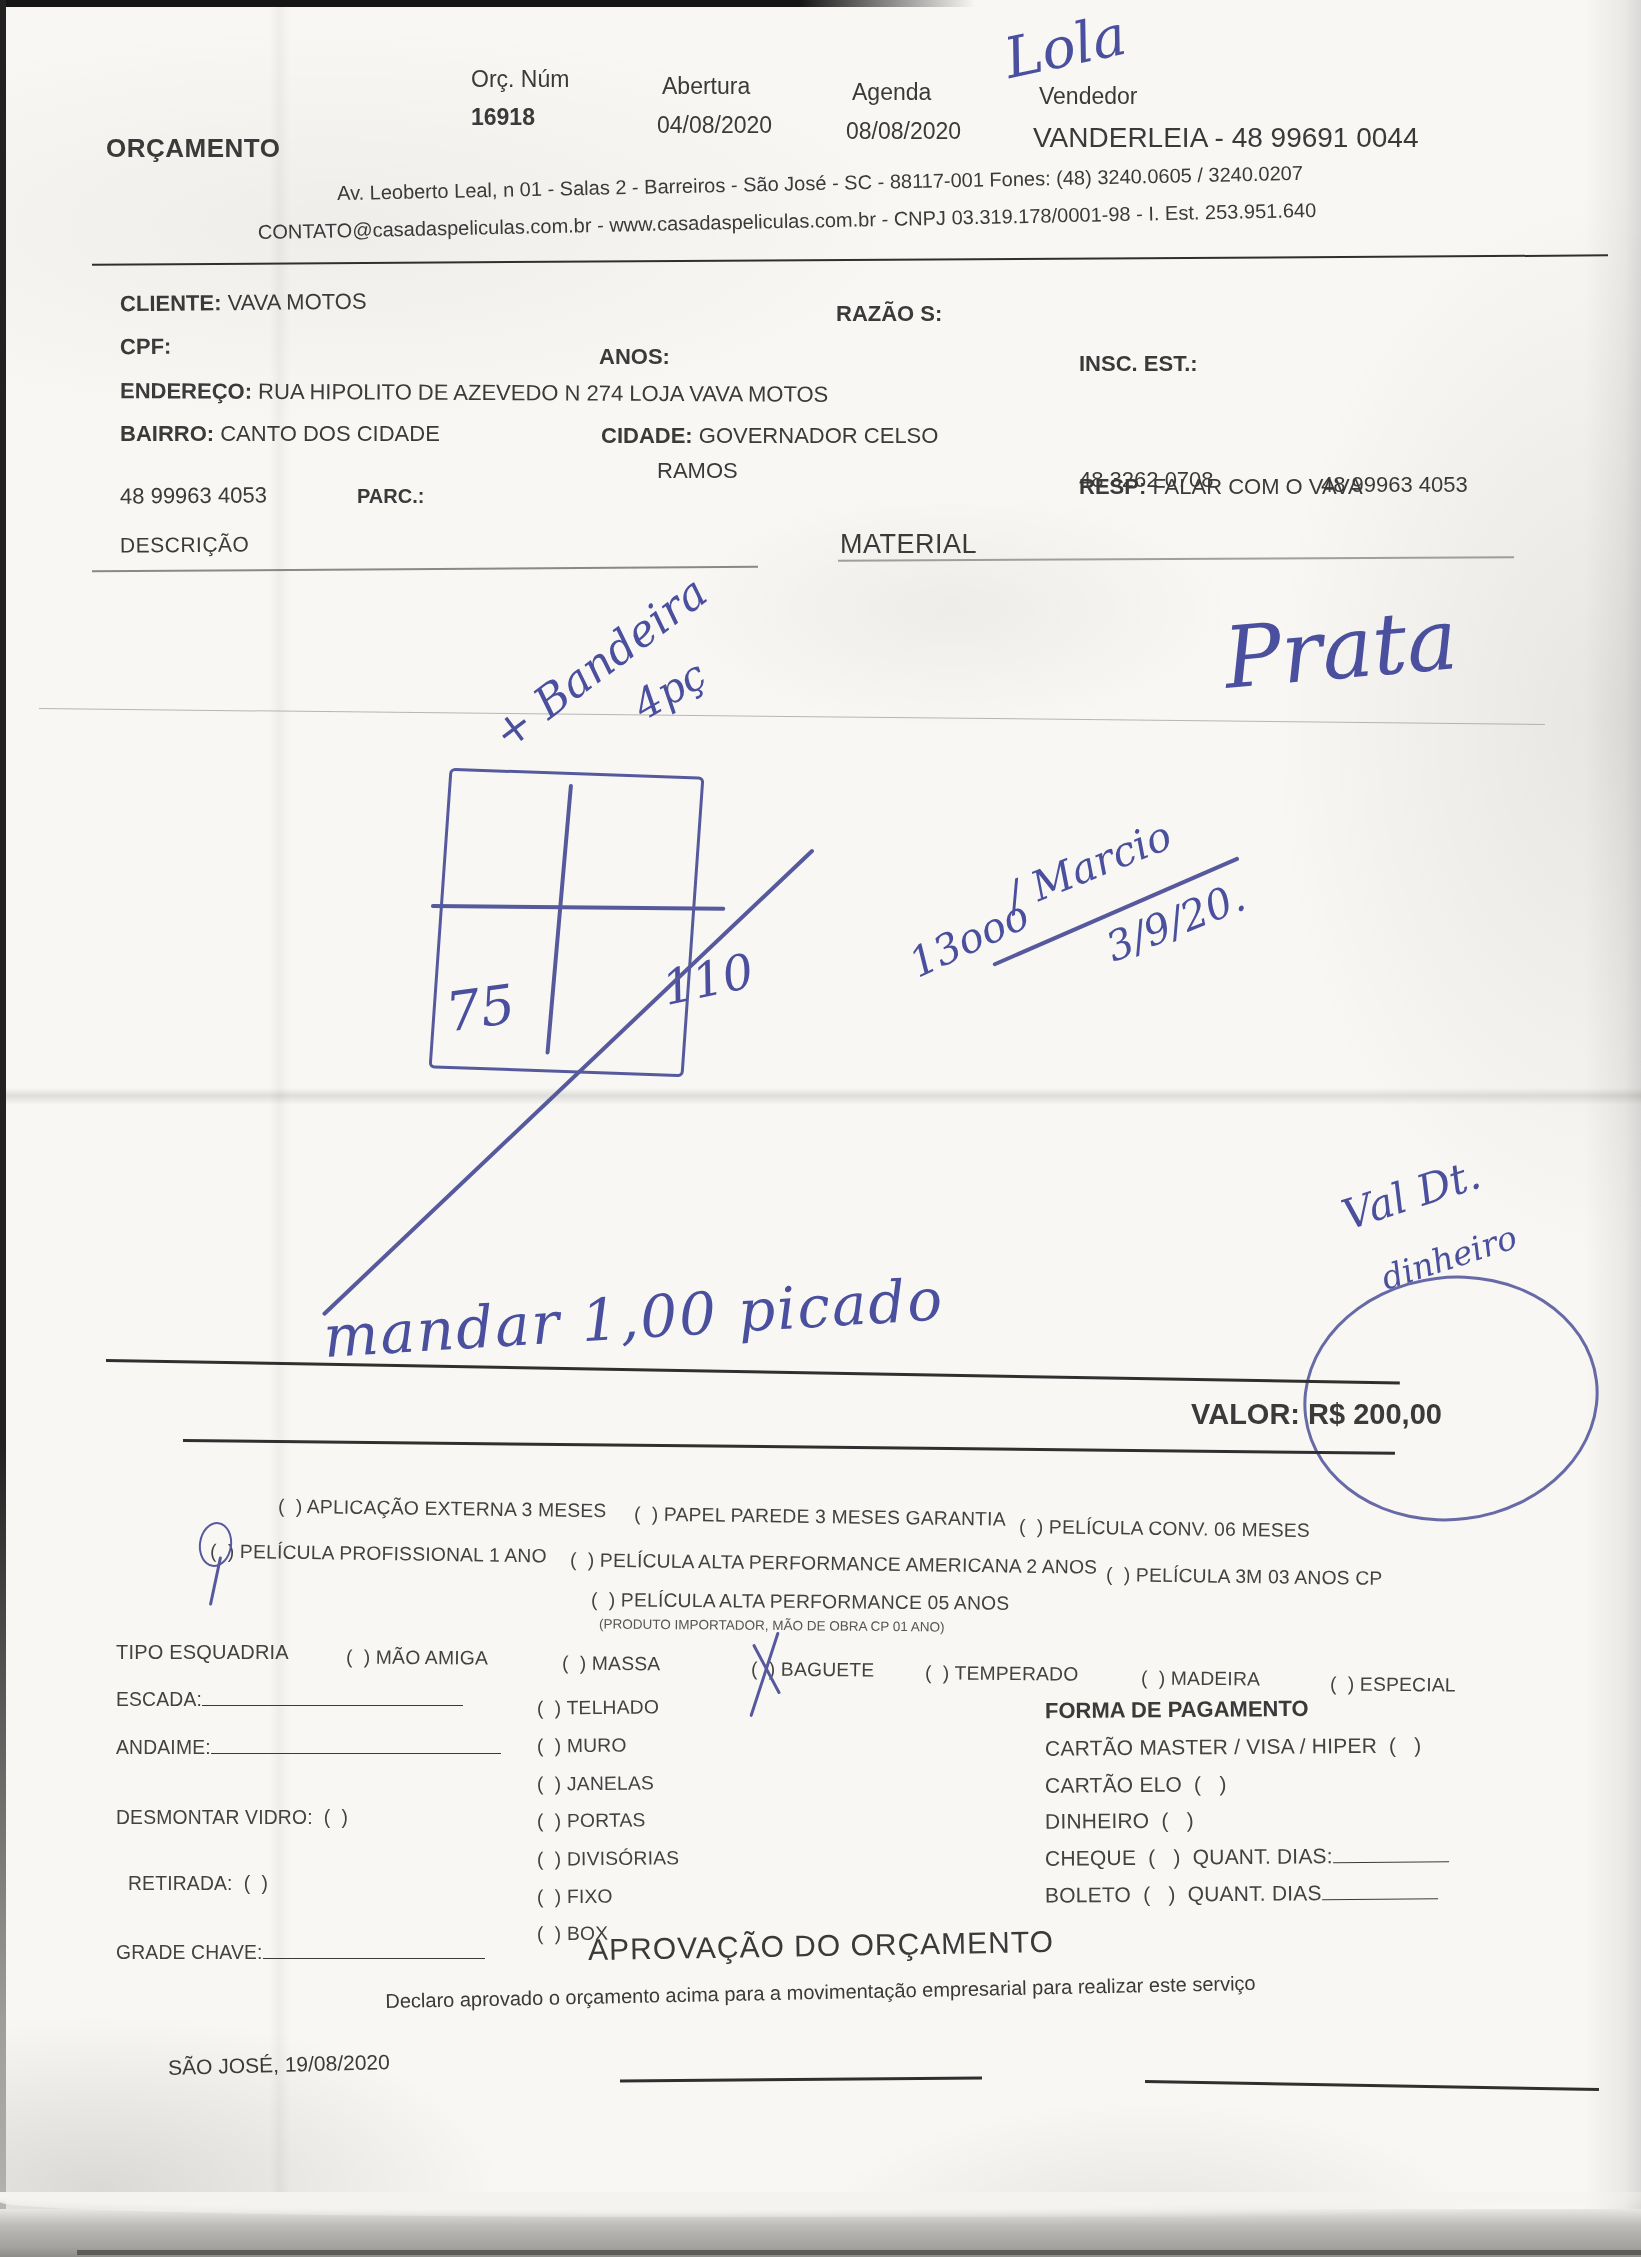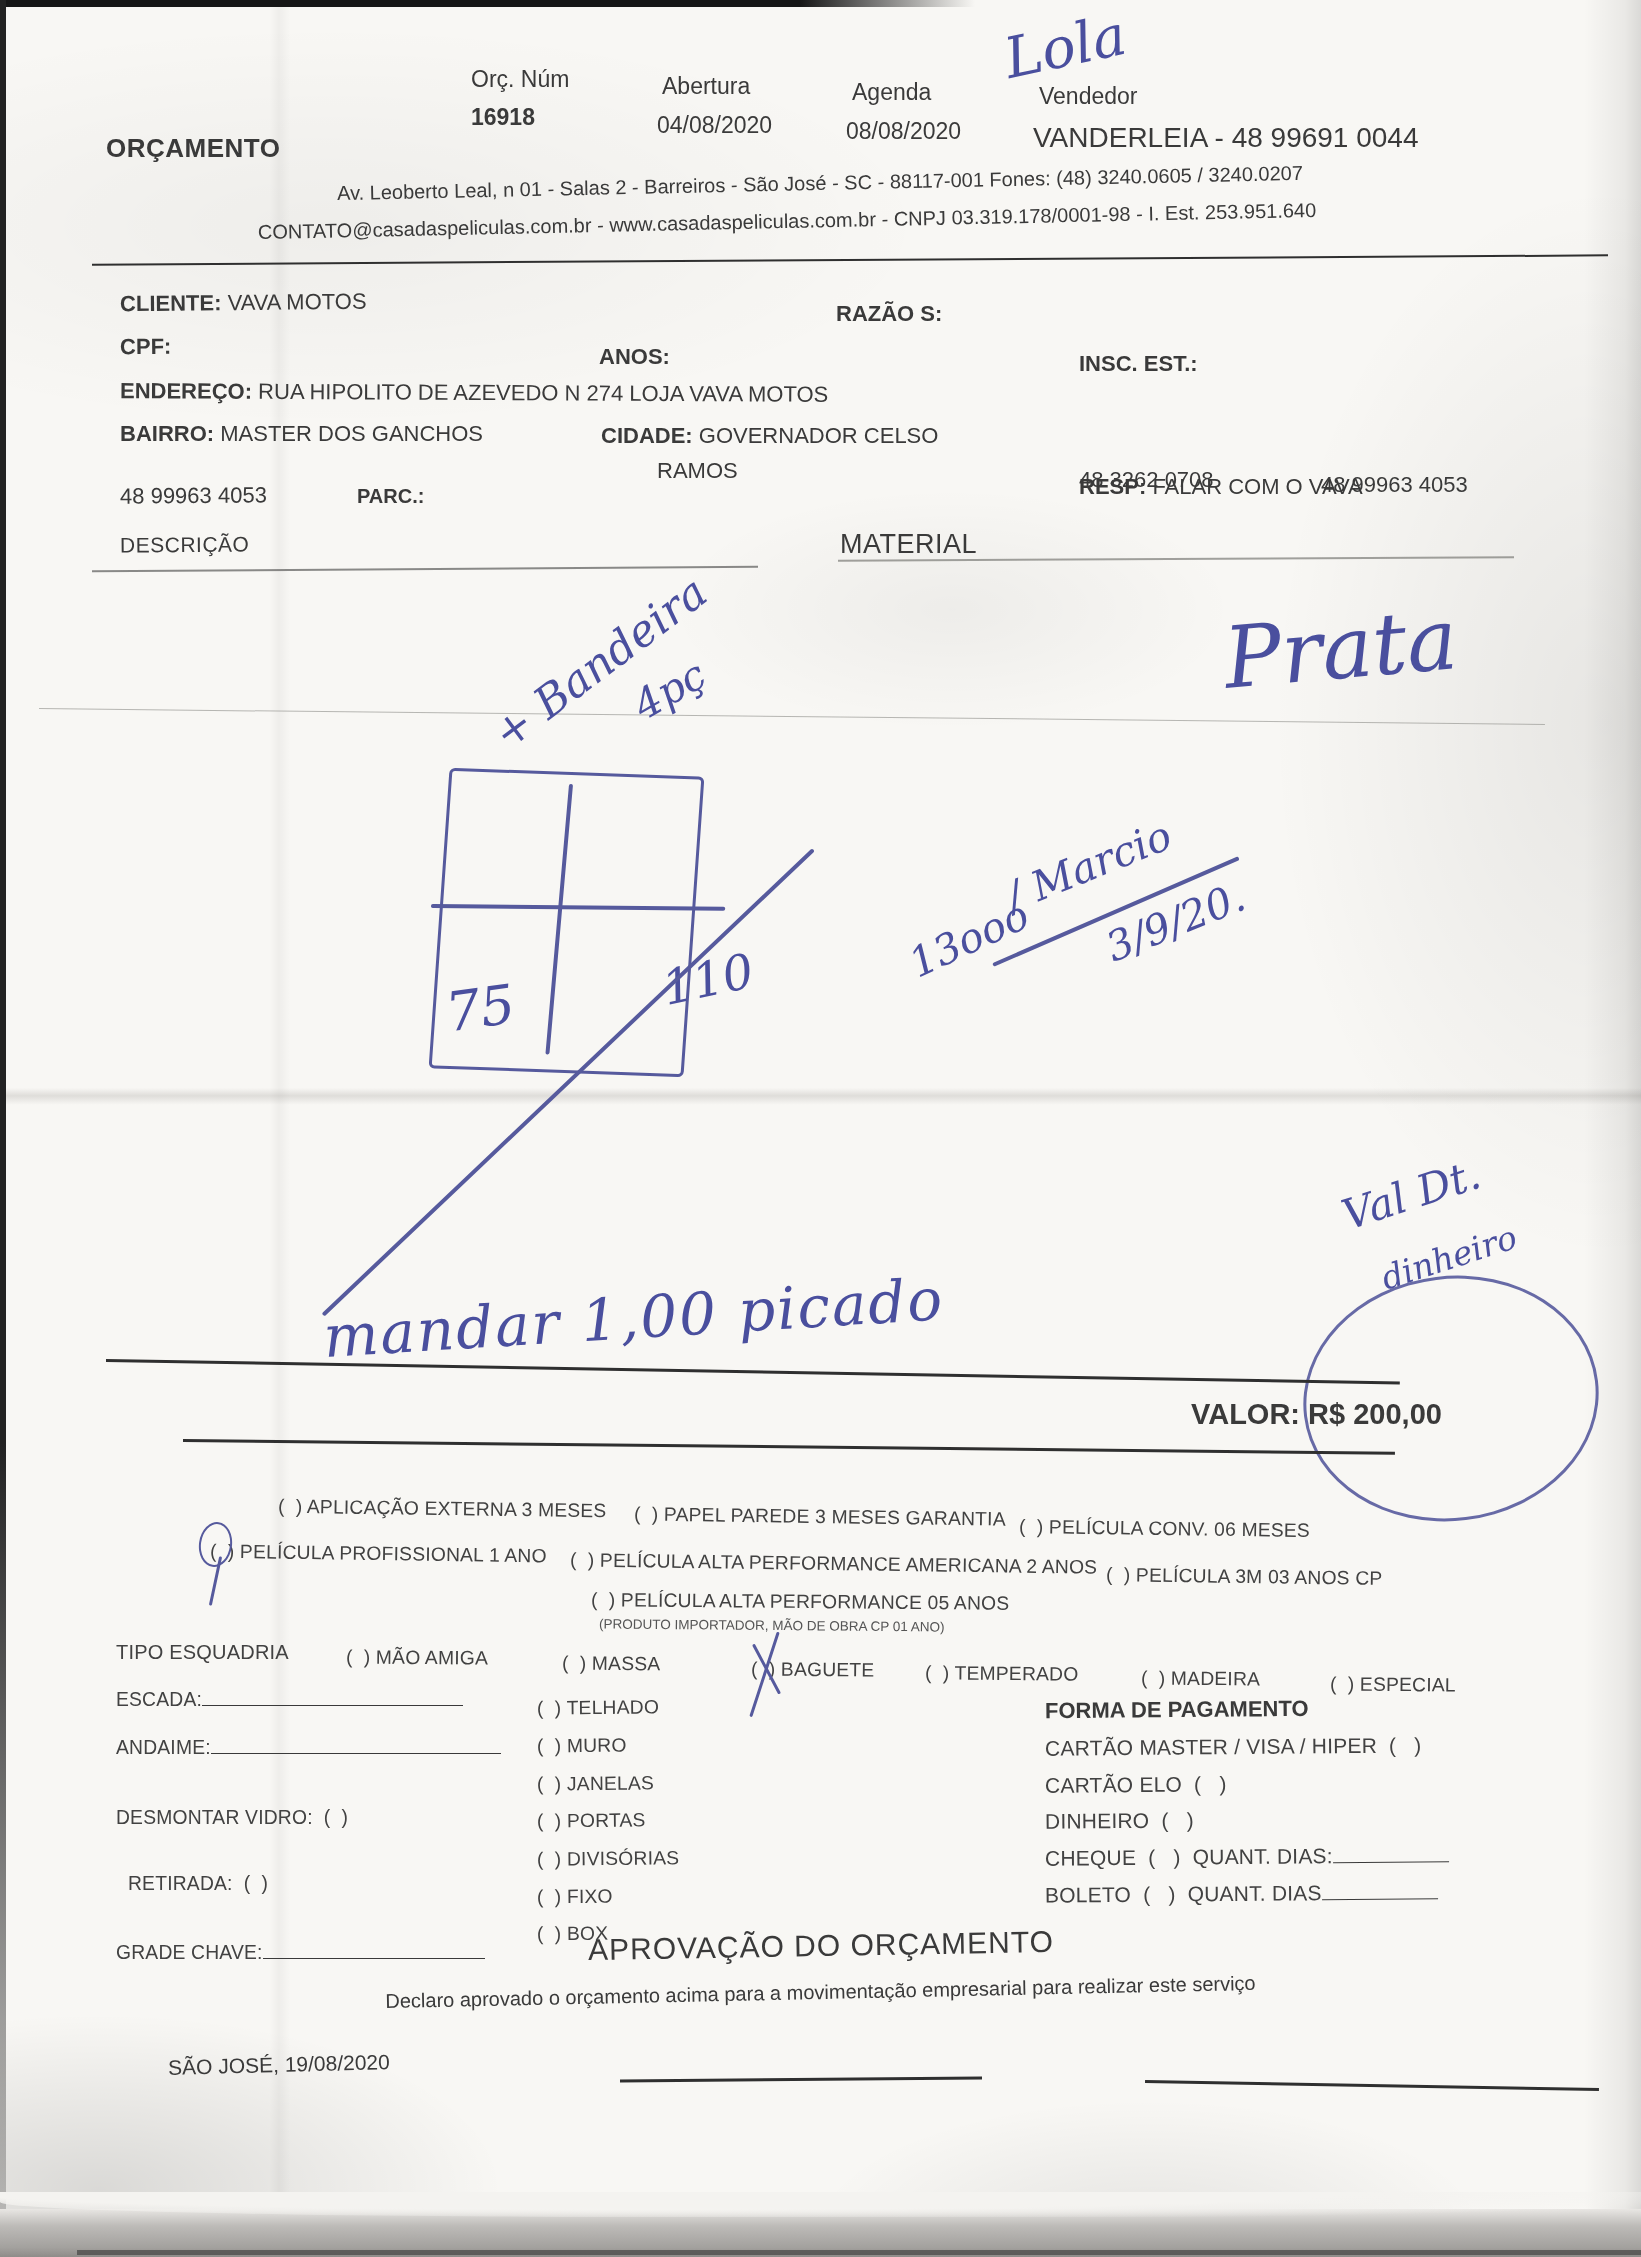--- a/index.html
+++ b/index.html
@@ -57,21 +57,21 @@
   <div class="abs printed" style="left:145px;top:210px;width:1284px;text-align:center;font-size:20px;transform:rotate(-1.2deg);">CONTATO@casadaspeliculas.com.br - www.casadaspeliculas.com.br - CNPJ 03.319.178/0001-98 - I. Est. 253.951.640</div>
 
   <div class="abs rule" style="left:92px;top:259px;width:1516px;transform:rotate(-.35deg);"></div>
 
   <div class="abs printed lbl" style="left:120px;top:290px;transform:rotate(-.6deg);"><span class="b">CLIENTE:</span> <span>VAVA MOTOS</span></div>
   <div class="abs printed lbl b" style="left:836px;top:301px;">RAZÃO S:</div>
   <div class="abs printed lbl b" style="left:120px;top:334px;transform:rotate(-.6deg);">CPF:</div>
   <div class="abs printed lbl b" style="left:599px;top:344px;">ANOS:</div>
   <div class="abs printed lbl b" style="left:1079px;top:351px;">INSC. EST.:</div>
   <div class="abs printed lbl" style="left:120px;top:380px;transform:rotate(.3deg);"><span class="b">ENDEREÇO:</span> <span>RUA HIPOLITO DE AZEVEDO N 274 LOJA VAVA MOTOS</span></div>
-  <div class="abs printed lbl" style="left:120px;top:421px;"><span class="b">BAIRRO:</span> <span>MASTER DOS GANCHOS</span></div>
+  <div class="abs printed lbl" style="left:120px;top:421px;"><span class="b">BAIRRO:</span> <span>CANTO DOS CIDADE</span></div>
   <div class="abs printed lbl" style="left:601px;top:423px;"><span class="b">CIDADE:</span> <span>GOVERNADOR CELSO</span></div>
   <div class="abs printed lbl" style="left:657px;top:458px;">RAMOS</div>
   <div class="abs printed lbl" style="left:1079px;top:429px;margin-top:45px;"><span class="b">RESP:</span> <span>FALAR COM O VAVA</span></div>
   <div class="abs printed lbl" style="left:1079px;top:467px;">48 3262 0708</div>
   <div class="abs printed lbl" style="left:1321px;top:472px;">48 99963 4053</div>
   <div class="abs printed lbl" style="left:120px;top:483px;transform:rotate(-.5deg);">48 99963 4053</div>
   <div class="abs printed b" style="left:357px;top:485px;font-size:20px;">PARC.:</div>
 
   <div class="abs printed" style="left:120px;top:533px;font-size:21px;letter-spacing:0.5px;transform:rotate(-.5deg);">DESCRIÇÃO</div>
   <div class="abs printed" style="left:840px;top:529px;font-size:27px;letter-spacing:0.5px;text-align:center;">MATERIAL</div>

